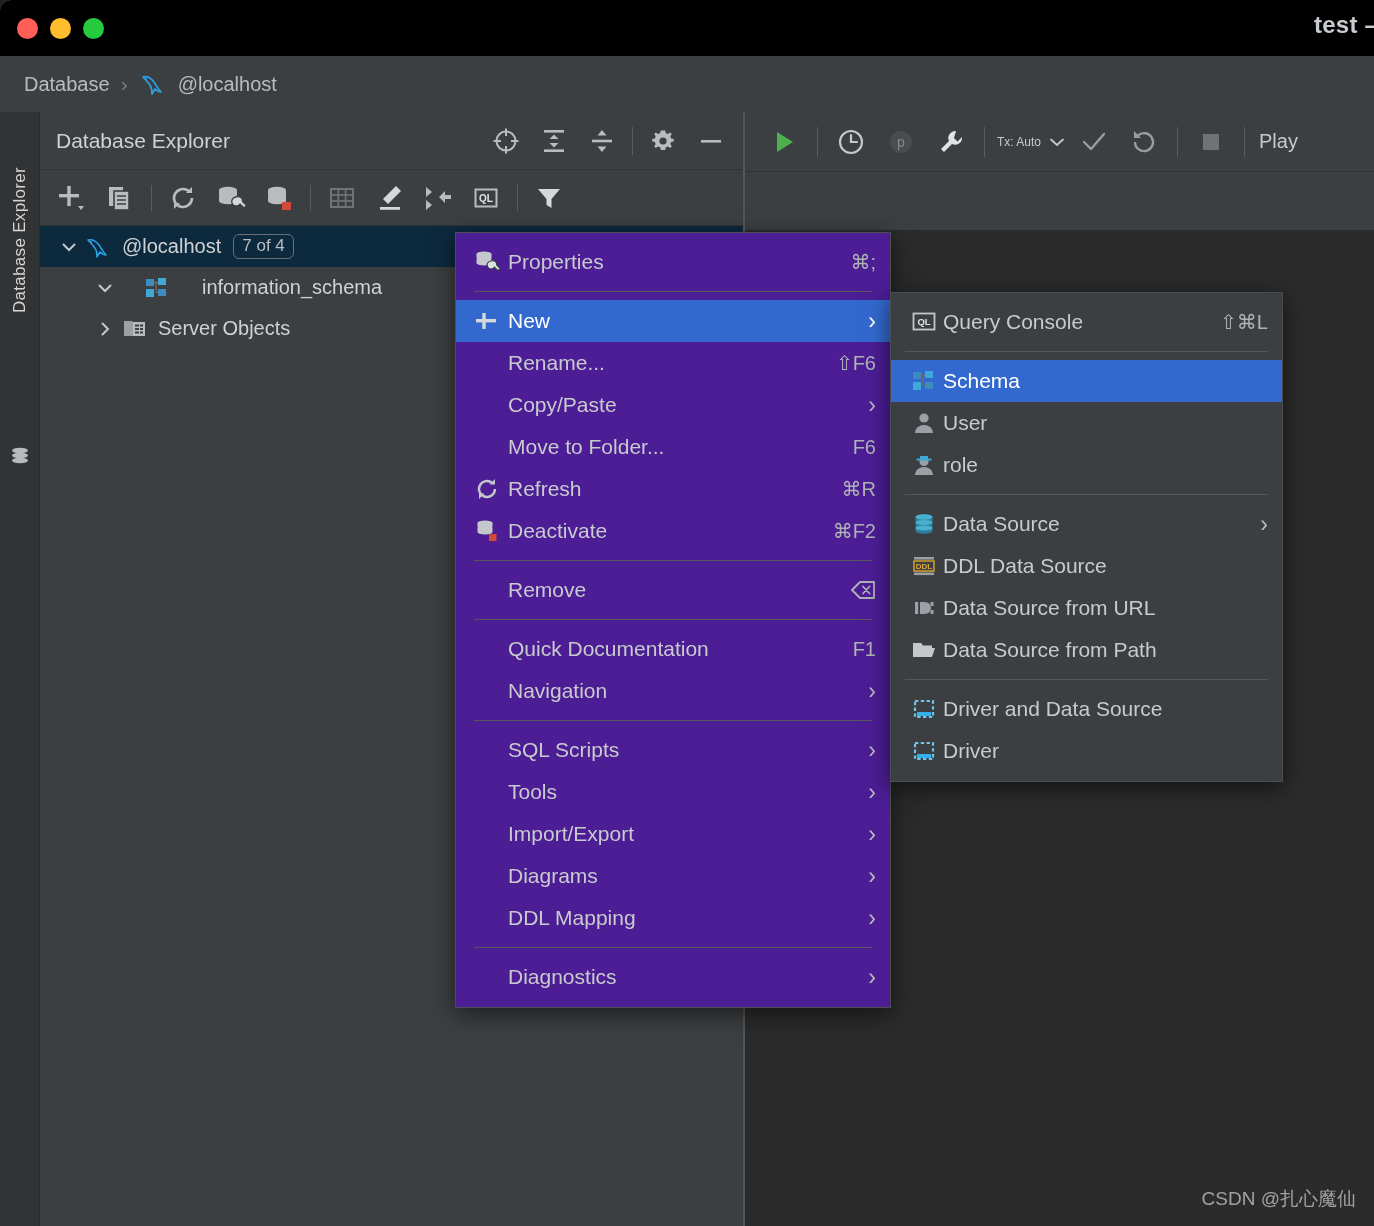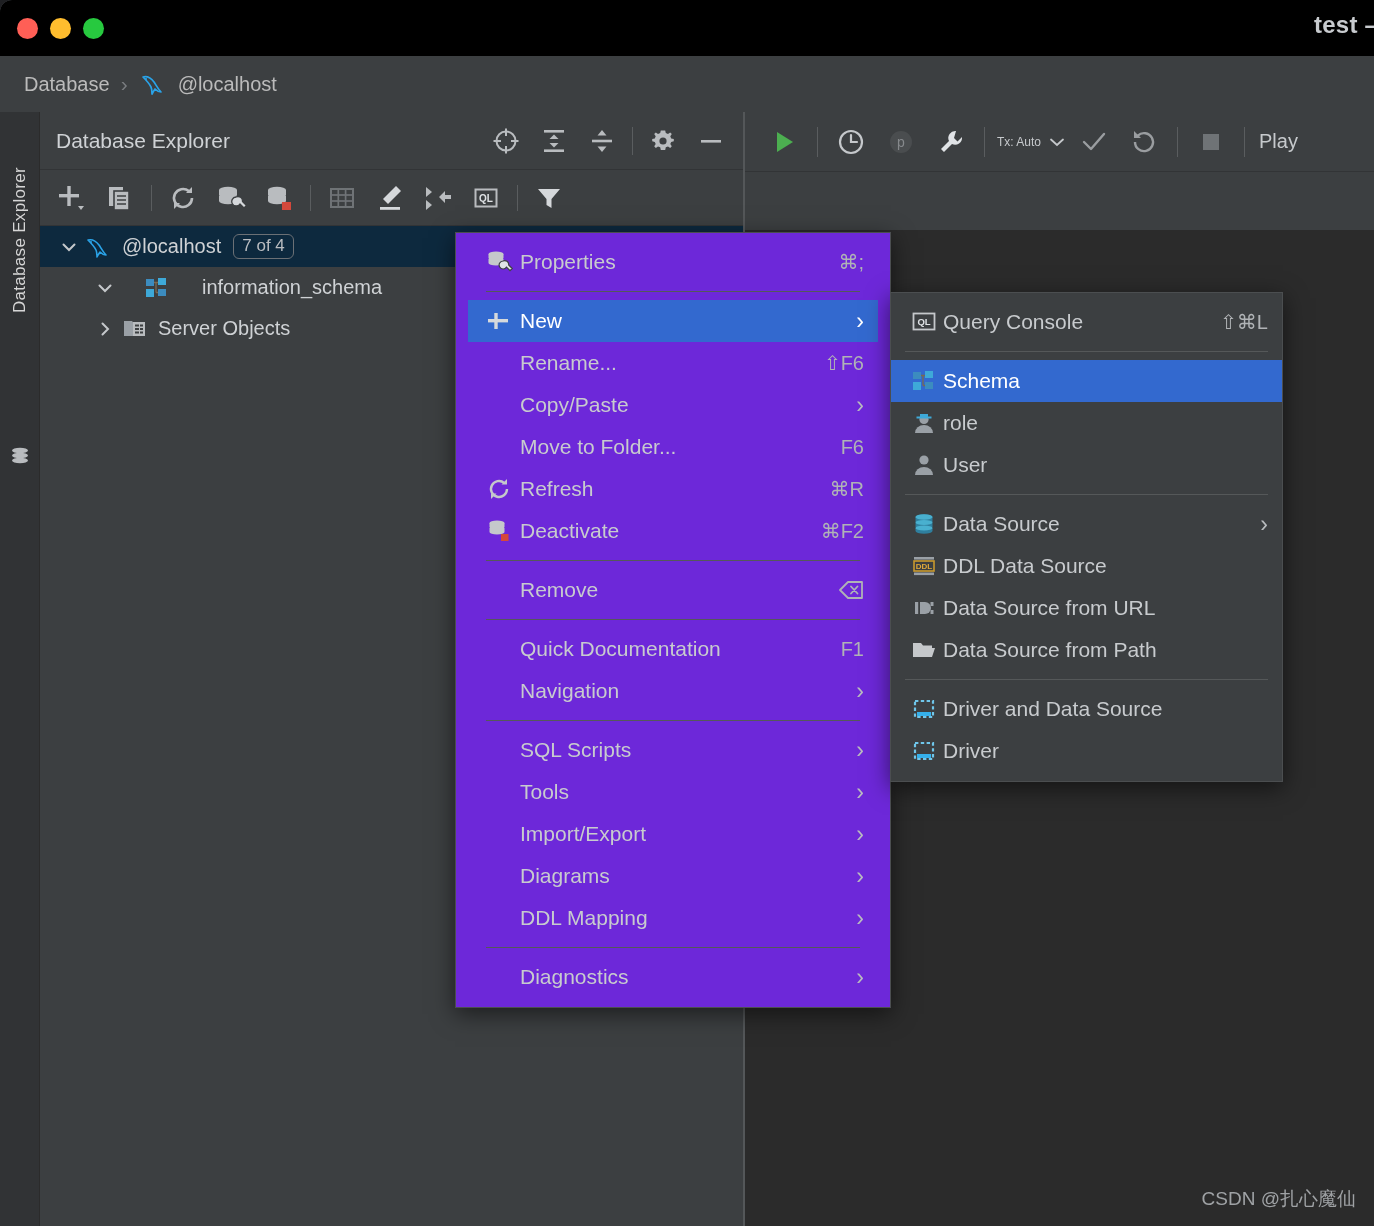--- a/index.html
+++ b/index.html
@@ -276,24 +276,24 @@
     left: 40px; top: 1217px;
     width: 703px; height: 9px;
     background: #3c3f41;
   }
 
   
   .ctxmenu {
     position: absolute;
     left: 455px; top: 232px;
     width: 436px;
-    background: #6d28d9;
+    background: #4c1d95;
     border: 1px solid #4b4e50;
     box-shadow: 0 6px 22px rgba(0,0,0,0.55);
-    padding: 8px 12px 9px;
+    padding: 8px 0 9px;
     z-index: 50;
   }
   .mi {
     position: relative;
     height: 42px;
     display: flex;
     align-items: center;
     padding: 0 14px 0 18px;
     cursor: default;
   }
@@ -807,37 +807,37 @@
           <rect x="14" y="13" width="8" height="7" fill="#3c8cbf"></rect>
           <path d="M10 6.5 h4 M12 6.5 v10 M12 16.5 h2" stroke="#7a6a50" stroke-width="1.3" fill="none"></path>
         </svg>
       </span>
       <span class="mi-label">Schema</span>
     </div>
 
     <div class="mi">
       <span class="mi-icon">
         <svg width="26" height="24" viewBox="0 0 26 24" class="ic">
+          <circle cx="13" cy="7" r="4.6" fill="#9aa0a6"></circle>
+          <path d="M4 22 a9 8 0 0 1 18 0 z" fill="#9aa0a6"></path>
+        </svg>
+      </span>
+      <span class="mi-label">User</span>
+    </div>
+
+    <div class="mi">
+      <span class="mi-icon">
+        <svg width="26" height="24" viewBox="0 0 26 24" class="ic">
           <circle cx="13" cy="8.5" r="4.6" fill="#9aa0a6"></circle>
           <path d="M4 22 a9 8 0 0 1 18 0 z" fill="#9aa0a6"></path>
           <rect x="9" y="3" width="8" height="3" fill="#3ea9d8"></rect>
           <rect x="5.5" y="5.5" width="15" height="2" fill="#3ea9d8"></rect>
         </svg>
       </span>
       <span class="mi-label">role</span>
-    </div>
-
-    <div class="mi">
-      <span class="mi-icon">
-        <svg width="26" height="24" viewBox="0 0 26 24" class="ic">
-          <circle cx="13" cy="7" r="4.6" fill="#9aa0a6"></circle>
-          <path d="M4 22 a9 8 0 0 1 18 0 z" fill="#9aa0a6"></path>
-        </svg>
-      </span>
-      <span class="mi-label">User</span>
     </div>
 
     <div class="msep"></div>
 
     <div class="mi">
       <span class="mi-icon">
         <svg width="26" height="24" viewBox="0 0 26 24" class="ic">
           <ellipse cx="13" cy="5" rx="8.5" ry="2.8" fill="#2f7f9e"></ellipse>
           <path d="M4.5 5 v4.5 a8.5 2.8 0 0 0 17 0 V5" fill="#2f7f9e"></path>
           <path d="M4.5 10.5 v4.5 a8.5 2.8 0 0 0 17 0 v-4.5" fill="#2f7f9e"></path>

